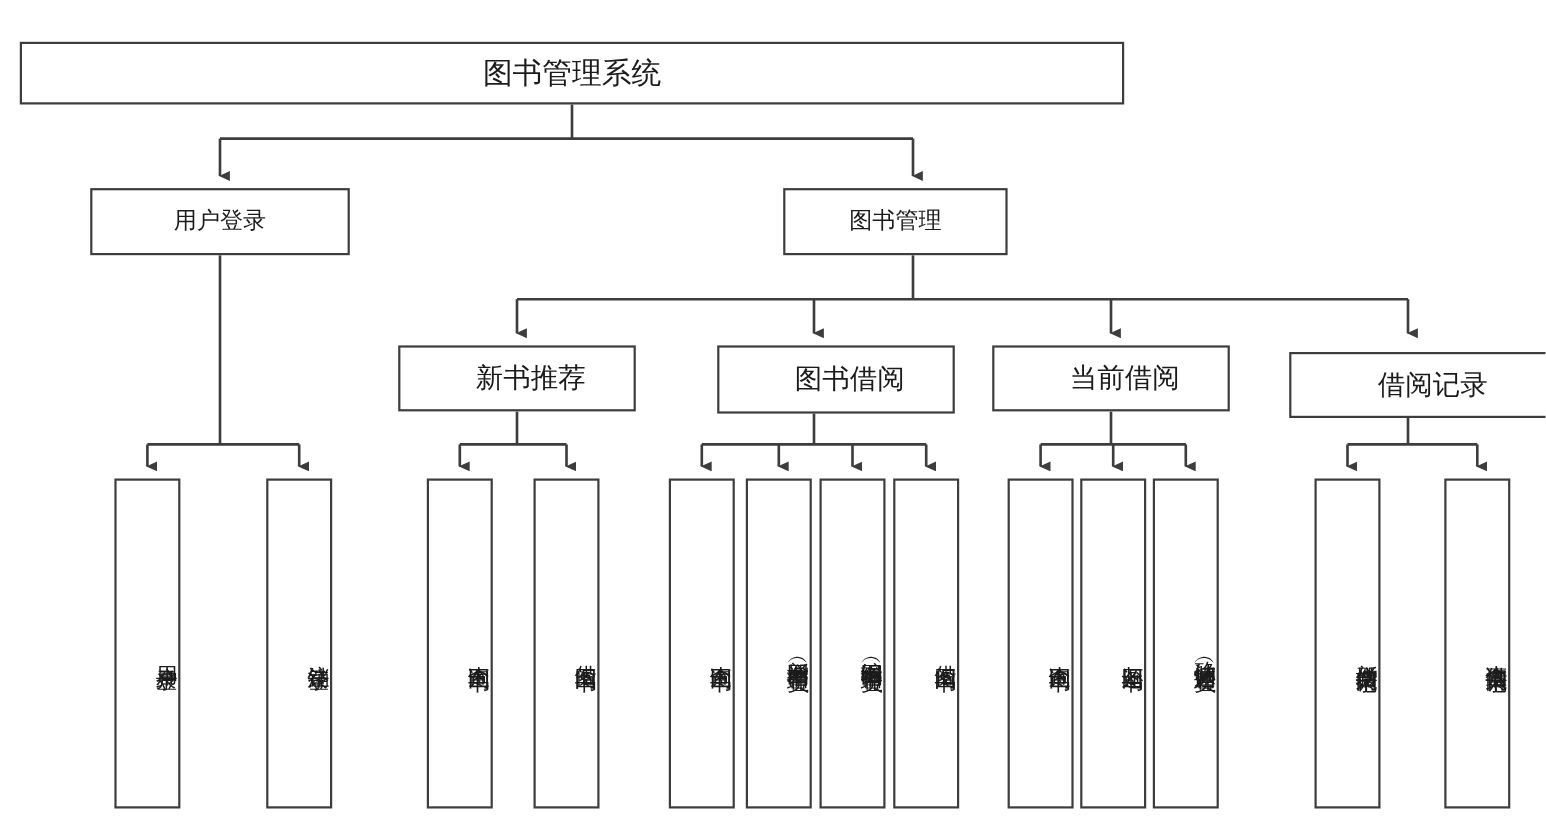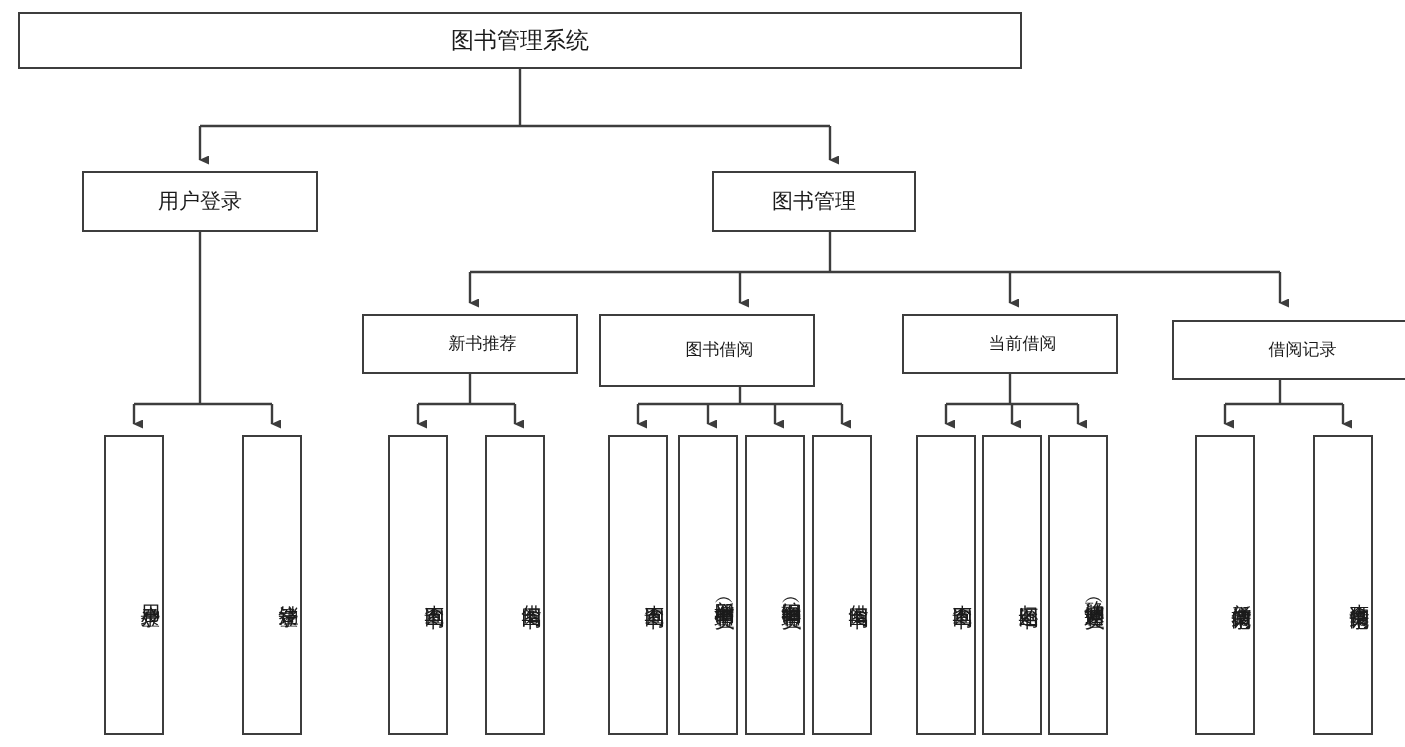--- a/index.html
+++ b/index.html
@@ -36,27 +36,28 @@
     border: 2.2px solid #3d3d3d;
     background: #ffffff;
     display: flex;
     align-items: center;
     justify-content: center;
     text-align: center;
     line-height: 1.15;
     color: #1b1b1b;
   }
   .node.level-0 {
-    font-size: 23px;
+    font-size: 27px;
+    margin-top: 26px;
   }
   .node.level-1 {
     font-size: 21px;
   }
   .node.level-2 {
-    font-size: 17px;
+    font-size: 25px;
     padding-left: 25px;
   }
   .node.leaf {
     font-size: 20px;
     writing-mode: vertical-rl;
     text-orientation: upright;
     align-items: flex-start;
     justify-content: center;
     padding-top: 14px;
     letter-spacing: 1.5px;
@@ -125,21 +126,21 @@
       </div>
       <div class="node level-1" style="left: 82px; top: 171px; width: 236px; height: 61px;">
         <span class="label">用户登录</span>
       </div>
       <div class="node level-1" style="left: 712px; top: 171px; width: 204px; height: 61px;">
         <span class="label">图书管理</span>
       </div>
       <div class="node level-2" style="left: 362px; top: 314px; width: 216px; height: 60px;">
         <span class="label">新书推荐</span>
       </div>
-      <div class="node level-2" style="left: 599px; top: 314px; width: 216px; height: 73px; font-family: Liberation Mono, monospace;">
+      <div class="node level-2" style="left: 652px; top: 314px; width: 216px; height: 62px;">
         <span class="label">图书借阅</span>
       </div>
       <div class="node level-2" style="left: 902px; top: 314px; width: 216px; height: 60px; text-align: center;">
         <span class="label">当前借阅</span>
       </div>
       <div class="node level-2" style="left: 1172px; top: 320px; width: 236px; height: 60px;">
         <span class="label">借阅记录</span>
       </div>
       <div class="node leaf" style="left: 104px; top: 435px; width: 60px; height: 300px;">
         <span class="label">用户登录</span>

